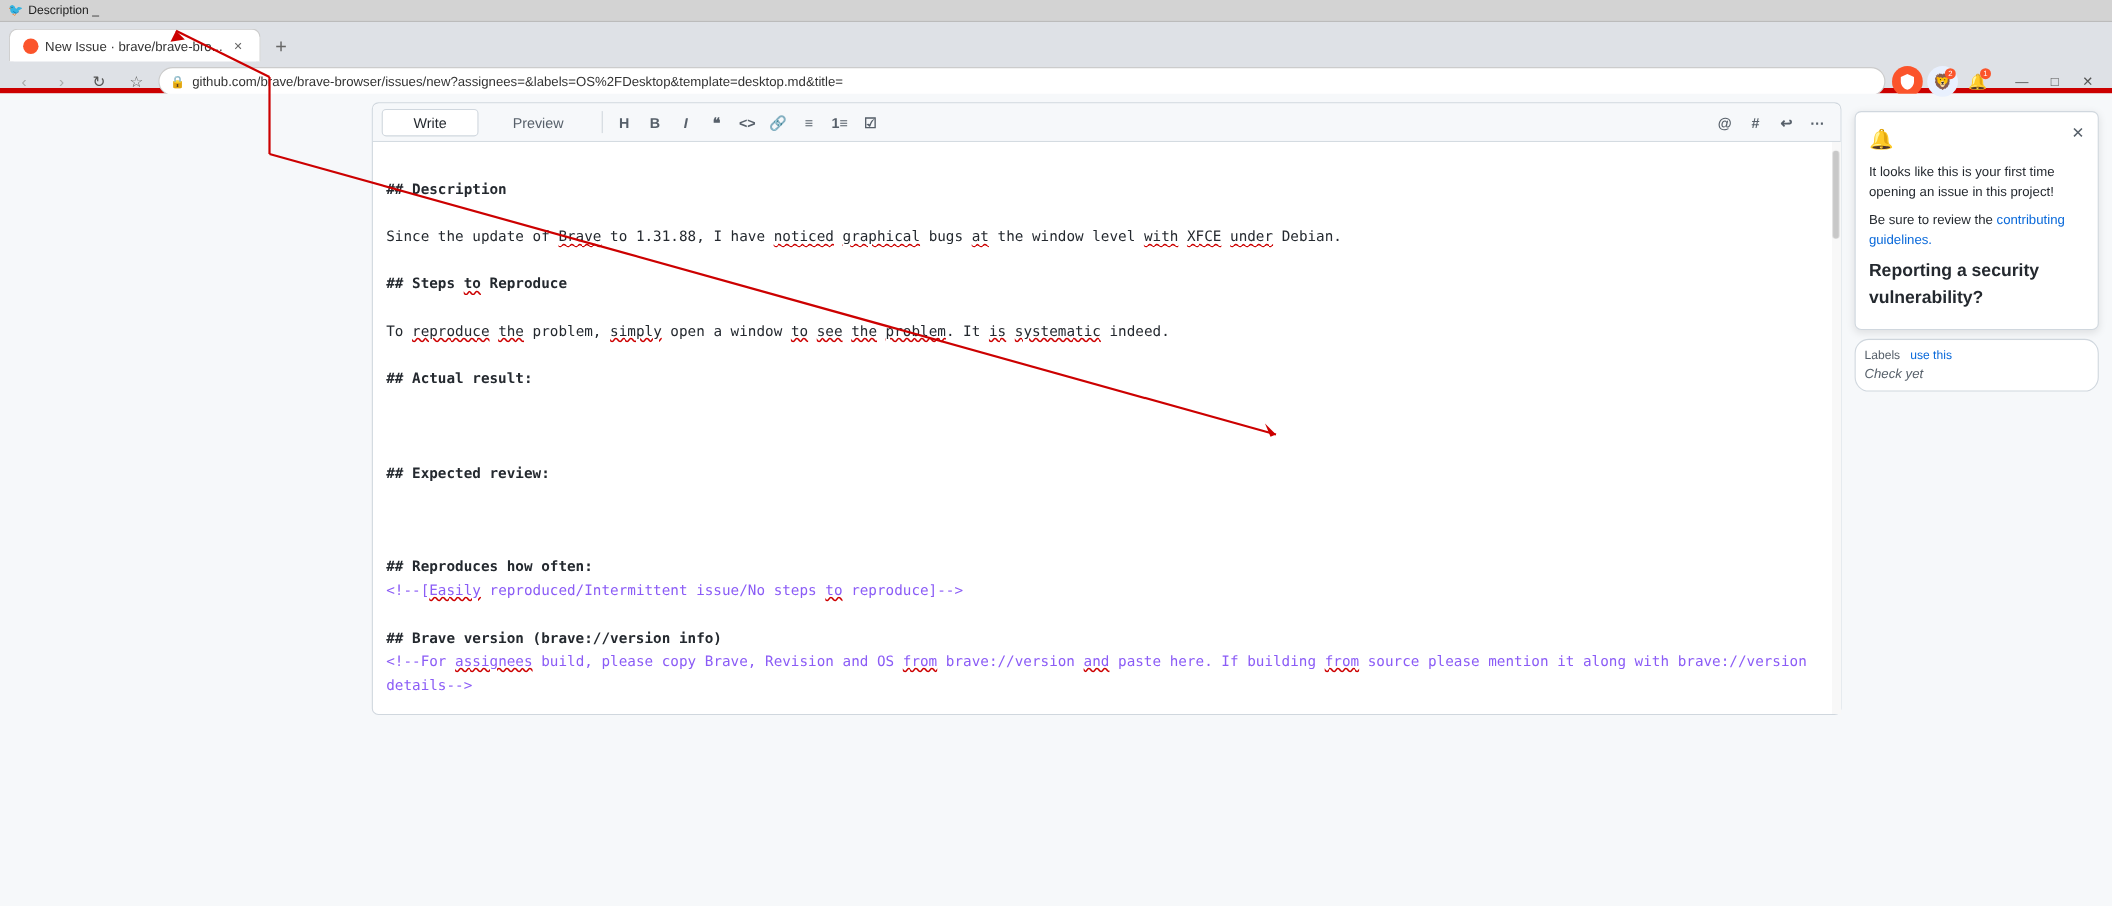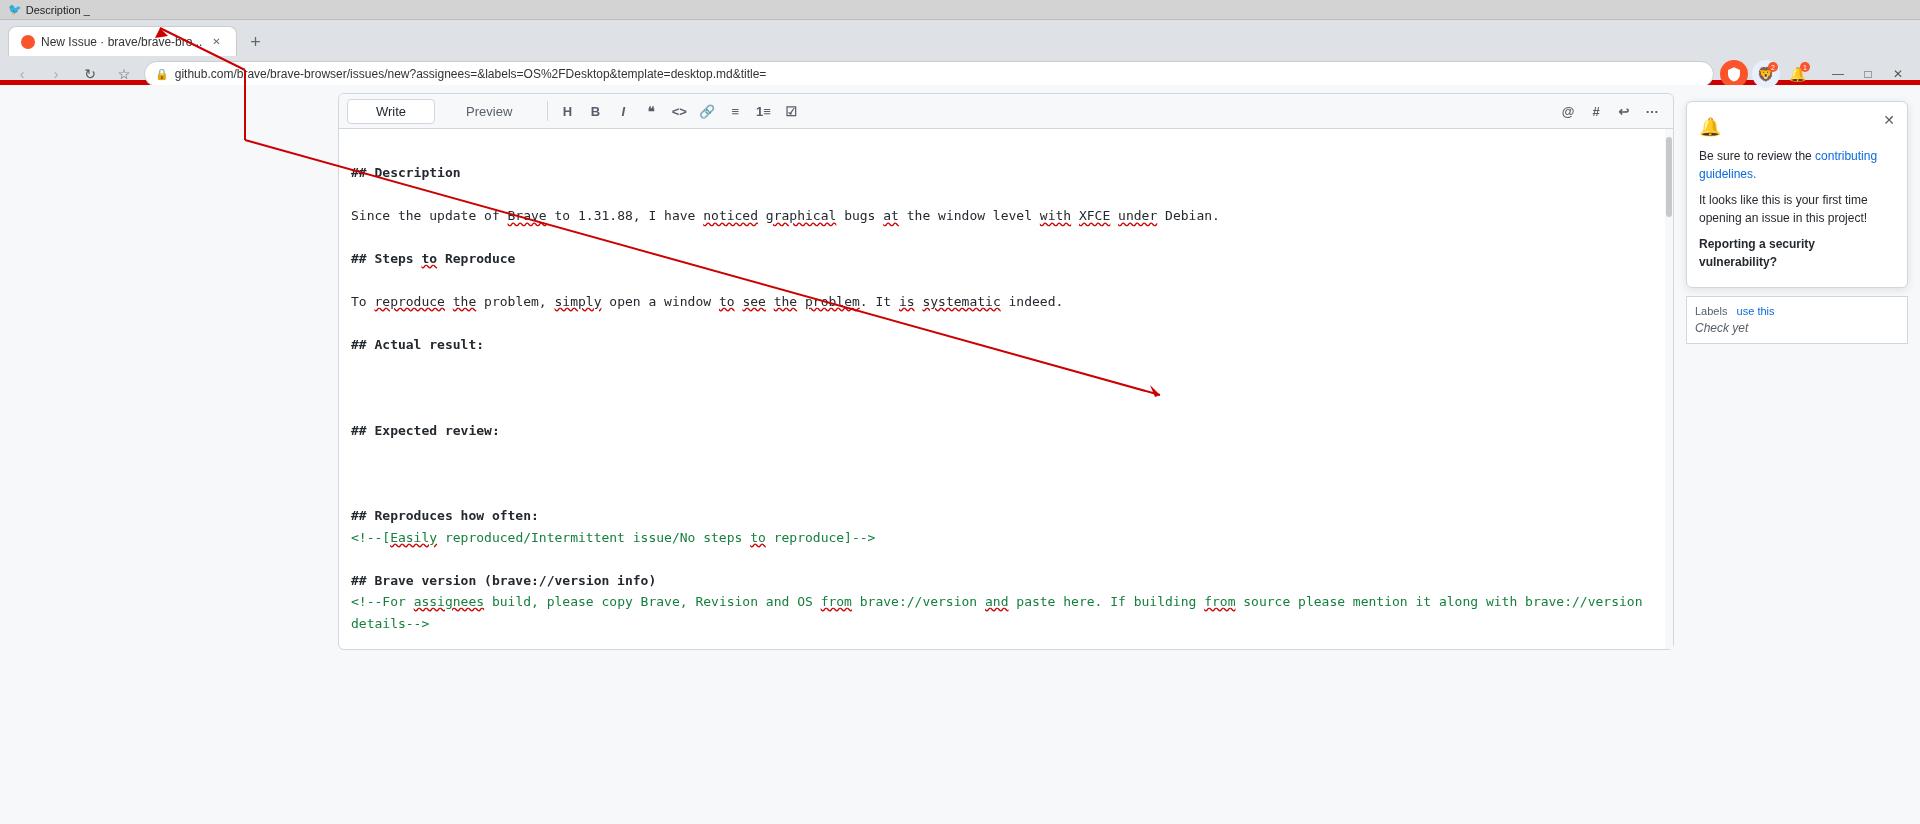--- a/index.html
+++ b/index.html
@@ -309,21 +309,21 @@
     .tooltip-text {
       margin-bottom: 8px;
       font-size: 12px;
     }
     .tooltip-link {
       color: #0969da;
       text-decoration: none;
     }
     .tooltip-section-title {
       font-weight: 600;
-      font-size: 12px;
+      font-size: 16px;
       margin: 8px 0 4px 0;
     }
 
     
     .annotation-overlay {
       position: fixed;
       top: 0;
       left: 0;
       width: 100%;
       height: 100%;
@@ -337,21 +337,21 @@
       flex-shrink: 0;
       padding: 8px 4px;
       display: flex;
       flex-direction: column;
       gap: 8px;
     }
 
     .sidebar-section {
       background: white;
       border: 1px solid #d0d7de;
-      border-radius: 0;
+      border-radius: 13px;
       padding: 8px;
     }
     .sidebar-label {
       font-size: 11px;
       color: #57606a;
       margin-bottom: 4px;
     }
 
     .content-columns {
       display: flex;
@@ -371,21 +371,21 @@
 
     .content-text {
       font-family: ui-monospace, SFMono-Regular, Consolas, monospace;
       font-size: 13px;
       line-height: 1.65;
       color: #24292f;
       white-space: pre-wrap;
       word-break: break-word;
     }
     .content-text .heading { font-weight: 600; }
-    .content-text .comment { color: #15803d; }
+    .content-text .comment { color: #8b5cf6; }
 
     .editor-inner {
       position: relative;
       overflow: hidden;
     }
     .scrollbar-track {
       position: absolute;
       right: 0;
       top: 0;
       bottom: 0;
@@ -538,25 +538,25 @@
             </div>
           </div>
         </div>
       </div>
 
       <div class="right-sidebar">
 
         <div class="tooltip-box">
           <div class="tooltip-close">✕</div>
           <div class="tooltip-icon">🔔</div>
+          <div class="tooltip-text">It looks like this is your first time opening an issue in this project!</div>
           <div class="tooltip-text">
             <span>Be sure to review the</span>
             <a class="tooltip-link" href="#">contributing guidelines.</a>
           </div>
-          <div class="tooltip-text">It looks like this is your first time opening an issue in this project!</div>
           <div class="tooltip-section-title">Reporting a security vulnerability?</div>
         </div>
 
         <div class="sidebar-section">
           <div class="sidebar-label">
             <span>Labels</span>
             &nbsp;
             <span style="color:#0969da; font-size:11px; cursor:pointer;">use this</span>
           </div>
           <div class="none-yet">Check yet</div>

